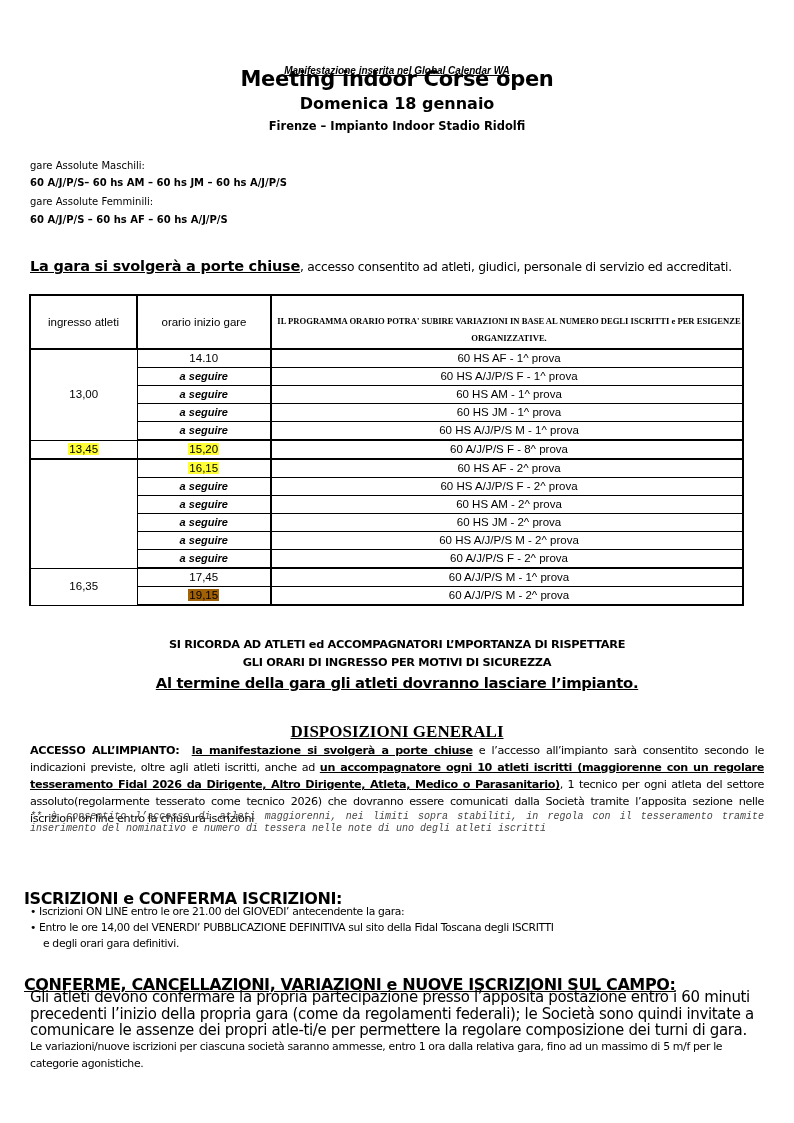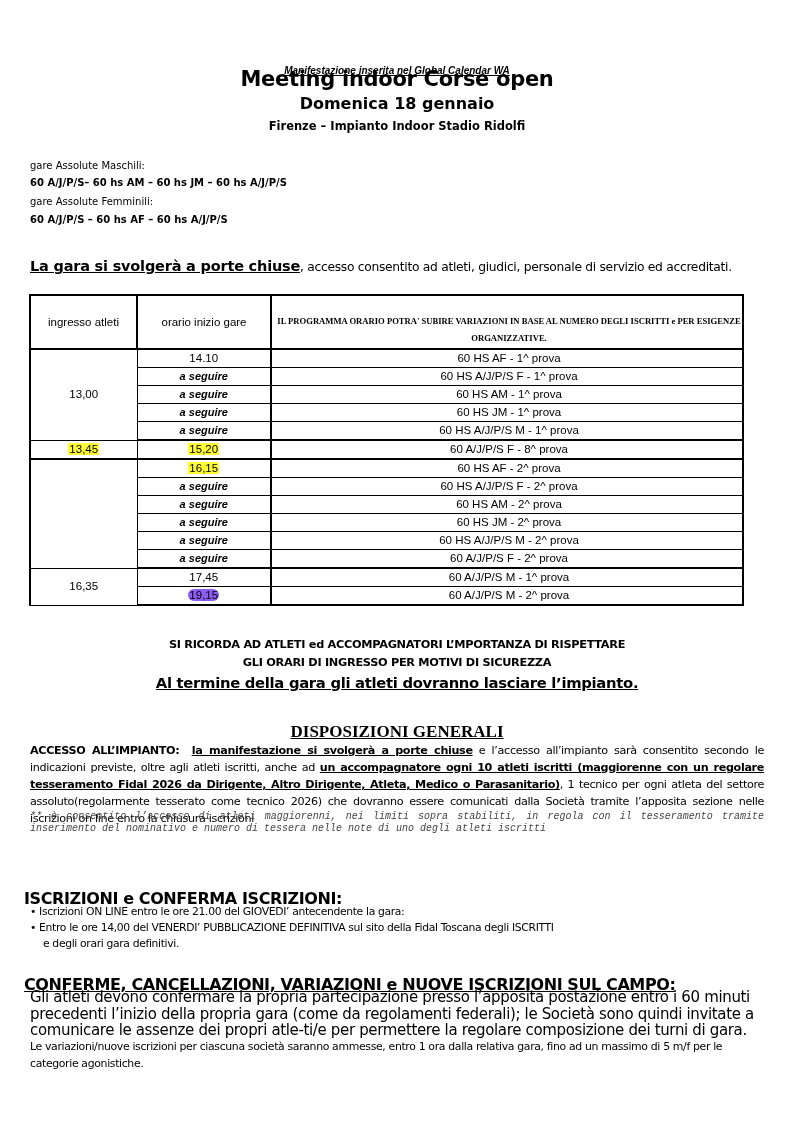--- a/index.html
+++ b/index.html
@@ -113,21 +113,21 @@
       <tr class="grpend">
         <td class="c2 seg"><span>a seguire</span></td>
         <td class="c3">60 A/J/P/S F - 2^ prova</td>
       </tr>
       <tr>
         <td class="c1" rowspan="2"><span>16,35</span></td>
         <td class="c2"><span>17,45</span></td>
         <td class="c3">60 A/J/P/S M - 1^ prova</td>
       </tr>
       <tr class="last">
-        <td class="c2"><span class="hl" style="background: #8b5cf6; border-radius: 6px;">19,15</span></td>
+        <td class="c2"><span class="hl" style="background: #a16207;">19,15</span></td>
         <td class="c3">60 A/J/P/S M - 2^ prova</td>
       </tr>
     </tbody>
 </table>
 
 <div class="abs center reminder">
   <div>SI RICORDA AD ATLETI ed ACCOMPAGNATORI L’MPORTANZA DI RISPETTARE</div>
   <div>GLI ORARI DI INGRESSO PER MOTIVI DI SICUREZZA</div>
 </div>
 <div class="abs center leave">Al termine della gara gli atleti dovranno lasciare l’impianto.</div>

